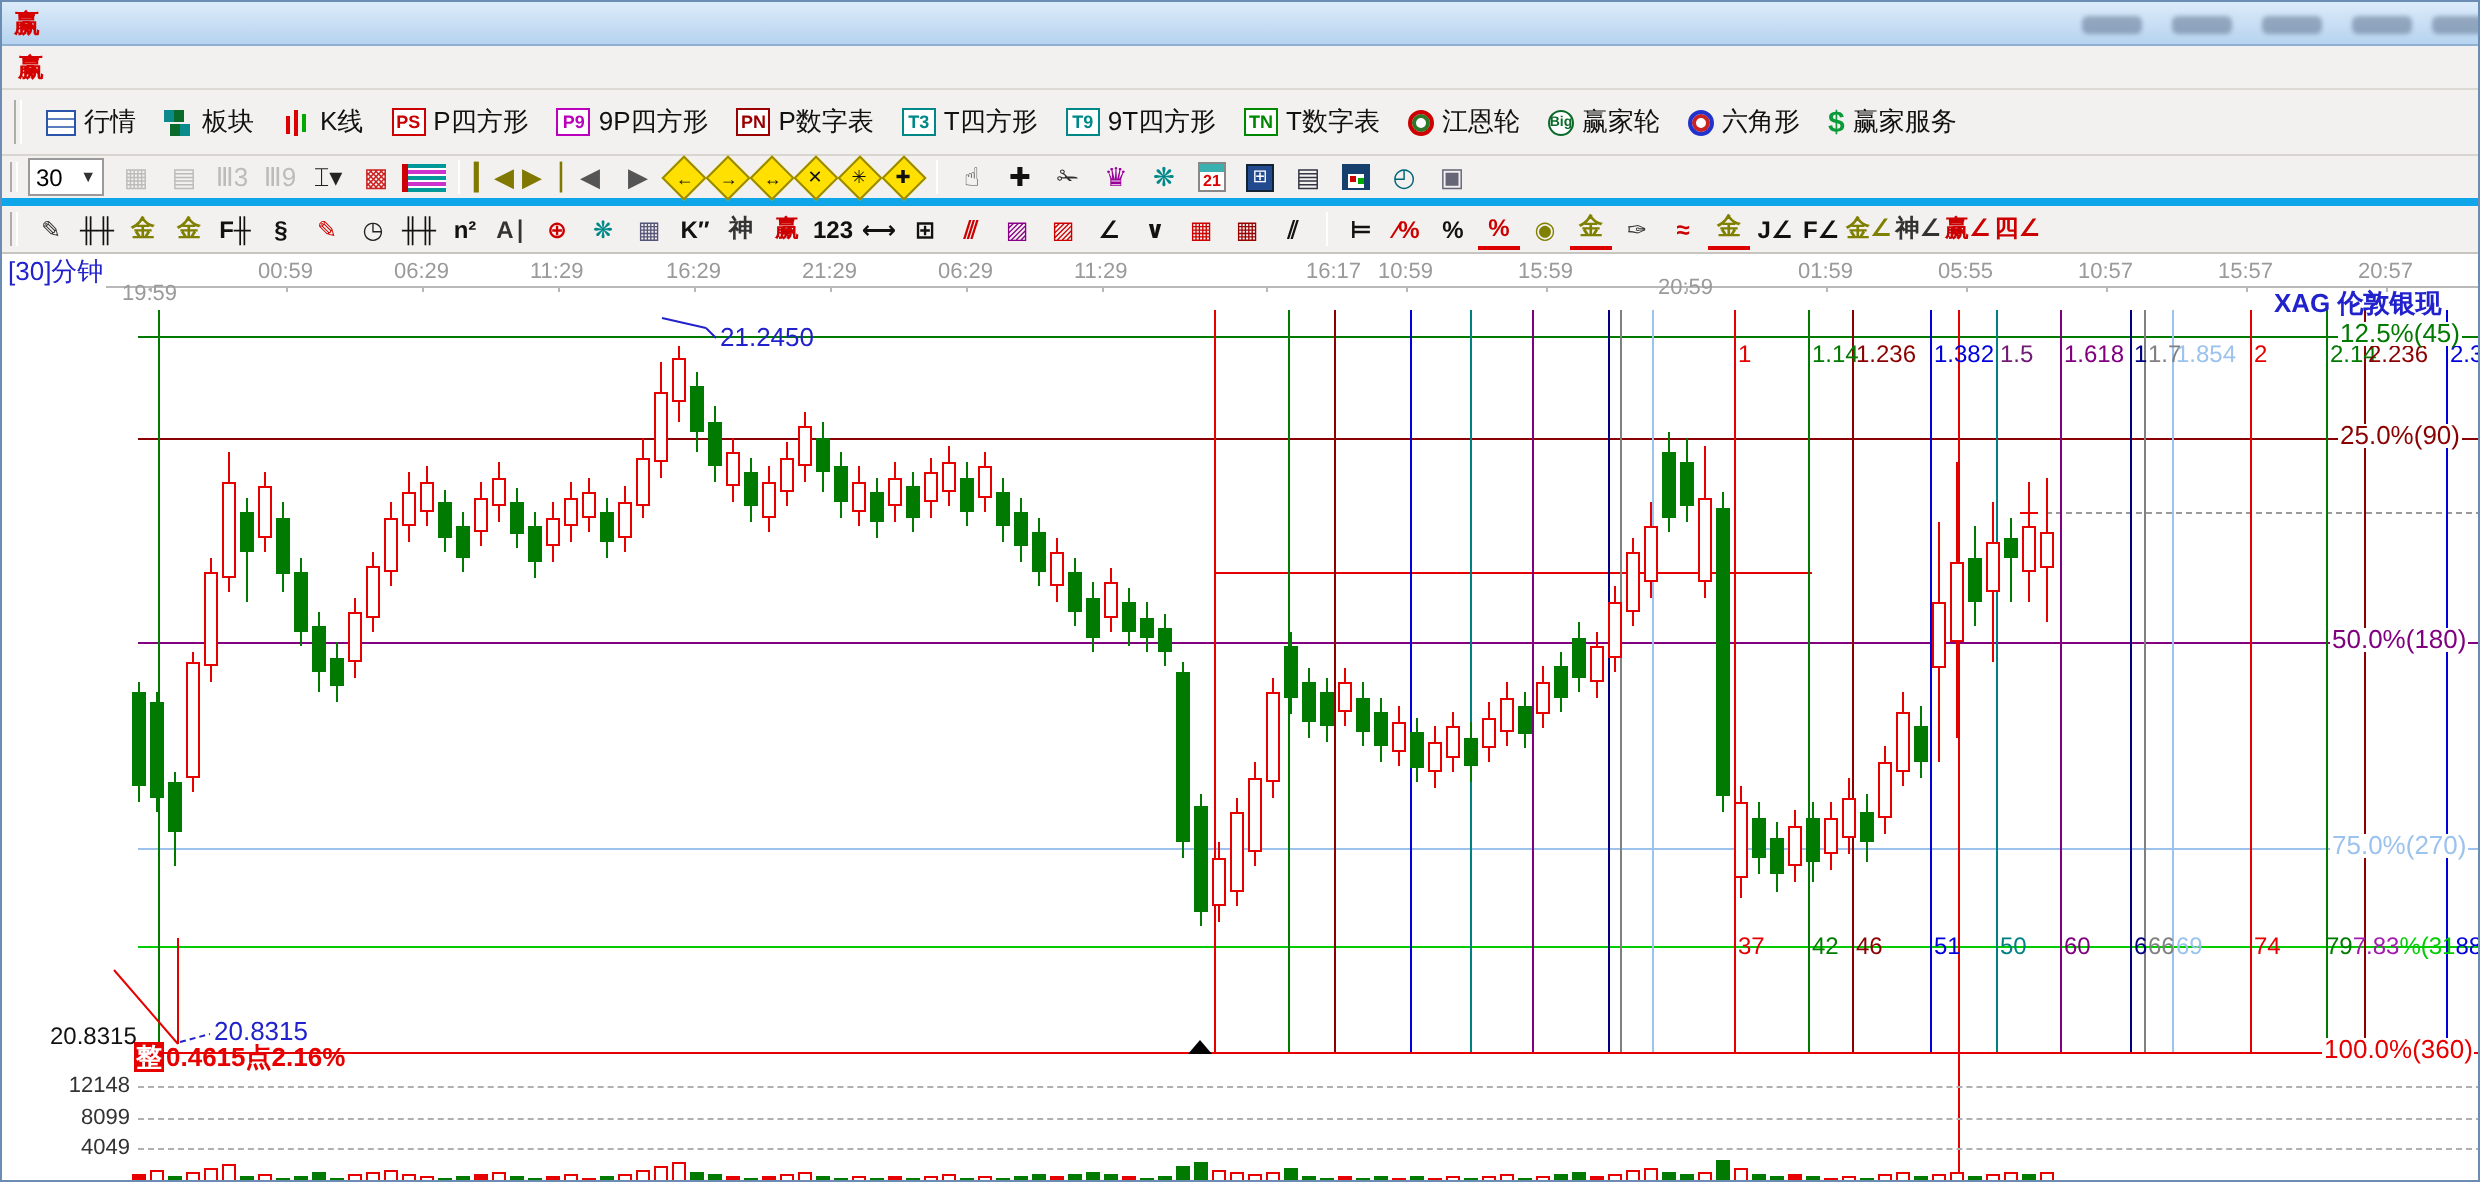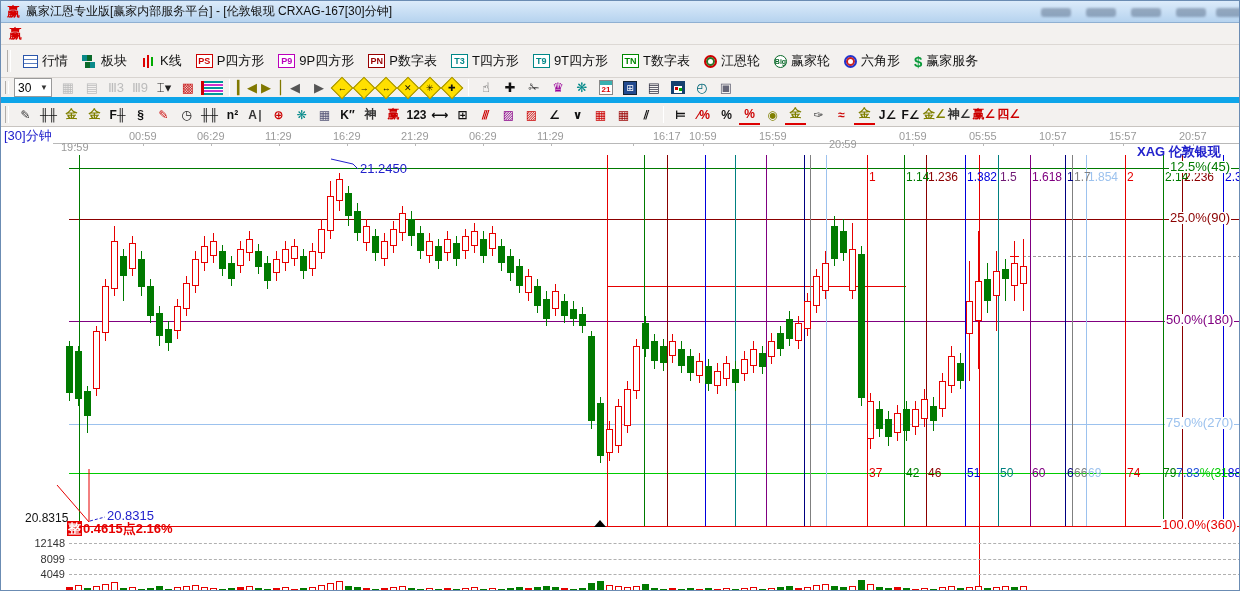--- a/index.html
+++ b/index.html
@@ -15,21 +15,21 @@
   .ghostchip{position:absolute;top:7px;width:30px;height:9px;border-radius:3px;
     background:rgba(40,60,90,.35);filter:blur(1px);}
   
   #menubar{position:absolute;left:0;top:22px;width:100%;height:22px;background:#f3f1ef;
     border-bottom:1px solid #dcd8d4;display:flex;align-items:center;padding:0 8px;}
   #menubar .logo{color:#d50000;font-weight:bold;font-size:13px;margin-right:10px;}
   .mitem{font-size:13px;color:#111;margin-right:18px;cursor:default;}
   
   .tbar{position:absolute;left:0;width:100%;background:#f3f1ef;display:flex;align-items:center;}
   #tb1{top:44px;height:33px;border-bottom:1px solid #d8d4d0;padding:0 4px;}
-  #tb2{top:77px;height:25px;border-bottom:6px solid #0ea5e9;padding:0 2px;}
+  #tb2{top:77px;height:25px;border-bottom:4px solid #0ea5e9;padding:0 2px;}
   #tb3{top:102px;height:24px;border-bottom:1px solid #c8c4c0;padding:0 2px;}
   .grip{width:4px;height:70%;border-left:1px solid #b0aca8;border-right:1px solid #fff;margin:0 5px 0 2px;}
   .t1item{display:flex;align-items:center;margin:0 7px;cursor:default;}
   .t1item .lbl{font-size:13px;color:#111;margin-left:4px;}
   .ic{display:inline-flex;align-items:center;justify-content:center;}
   .ic-grid{width:15px;height:13px;border:1px solid #2a55aa;
     background:repeating-linear-gradient(0deg,#fff 0 3px,#5a7ec0 3px 4px),
                repeating-linear-gradient(90deg,rgba(255,255,255,0) 0 3px,#5a7ec0 3px 4px),#fff;}
   .ic-blocks{width:15px;height:13px;background:
     linear-gradient(90deg,#0a8a8a 50%,#0a6a2a 50%) 0 0/10px 6px no-repeat,
@@ -85,21 +85,20 @@
   .cross{position:absolute;width:9px;height:9px;z-index:4;}
   .cross::before{content:"";position:absolute;left:0;top:4px;width:9px;height:1px;background:#e00;}
   .cross::after{content:"";position:absolute;left:4px;top:0;width:1px;height:9px;background:#e00;}
 </style>
 </head>
 <body>
 
 <div id="window">
   <div id="titlebar">
     <span class="logo">赢</span>
-    <span class="ttl">赢家江恩专业版[赢家内部服务平台] - [伦敦银现  CRXAG-167[30]分钟]</span>
     <div class="ghostchip" style="left:1040px"></div>
     <div class="ghostchip" style="left:1085px"></div>
     <div class="ghostchip" style="left:1130px"></div>
     <div class="ghostchip" style="left:1175px"></div>
     <div class="ghostchip" style="left:1215px"></div>
   </div>
 
   <div id="menubar">
     <span class="logo">赢</span>
   </div>
@@ -348,21 +347,21 @@
       <div class="lab" style="left: 1087px; top: 340px; color: rgb(156, 194, 238);">69</div>
       <div class="vline" style="left: 1124px; top: 28px; height: 371px; background: rgb(230, 0, 0);"></div>
       <div class="lab" style="left: 1126px; top: 44px; color: rgb(230, 0, 0);">2</div>
       <div class="lab" style="left: 1126px; top: 340px; color: rgb(230, 0, 0);">74</div>
       <div class="vline" style="left: 1162px; top: 28px; height: 371px; background: rgb(0, 122, 0);"></div>
       <div class="lab" style="left: 1164px; top: 44px; color: rgb(0, 122, 0);">2.14</div>
       <div class="vline" style="left: 1181px; top: 28px; height: 371px; background: rgb(139, 0, 0);"></div>
       <div class="lab" style="left: 1183px; top: 44px; color: rgb(139, 0, 0);">2.236</div>
       <div class="vline" style="left: 1222px; top: 28px; height: 371px; background: rgb(0, 0, 221);"></div>
       <div class="lab" style="left: 1224px; top: 44px; color: rgb(0, 0, 221);">2.3</div>
-      <div class="lab" style="left: 1162px; top: 340px;"><span style="color: rgb(0, 122, 0);">79</span><span style="color: #1d4ed8;">7.83</span><span style="color: rgb(0, 204, 0);">%(31</span><span style="color: rgb(0, 0, 221);">88</span></div>
+      <div class="lab" style="left: 1162px; top: 340px;"><span style="color: rgb(0, 122, 0);">79</span><span style="color: #a21caf;">7.83</span><span style="color: rgb(0, 204, 0);">%(31</span><span style="color: rgb(0, 0, 221);">88</span></div>
       <div class="lab pct" style="left: 1168px; top: 34px; color: rgb(0, 122, 0);">12.5%(45)</div>
       <div class="lab pct" style="left: 1168px; top: 85px; color: rgb(139, 0, 0);">25.0%(90)</div>
       <div class="lab pct" style="left: 1164px; top: 187px; color: rgb(128, 0, 128);">50.0%(180)</div>
       <div class="lab pct" style="left: 1164px; top: 290px; color: rgb(156, 194, 238);">75.0%(270)</div>
       <div class="lab pct" style="left: 1160px; top: 392px; color: rgb(230, 0, 0);">100.0%(360)</div>
       <div class="hdash" style="left: 68px; top: 416px; width: 1172px; border-color: rgb(176, 176, 176);"></div>
       <div class="lab" style="left: 24px; top: 410px; color: rgb(51, 51, 51); font-size: 11px; width: 40px; text-align: right;">12148</div>
       <div class="hdash" style="left: 68px; top: 432px; width: 1172px; border-color: rgb(176, 176, 176);"></div>
       <div class="lab" style="left: 24px; top: 426px; color: rgb(51, 51, 51); font-size: 11px; width: 40px; text-align: right;">8099</div>
       <div class="hdash" style="left: 68px; top: 447px; width: 1172px; border-color: rgb(176, 176, 176);"></div>

